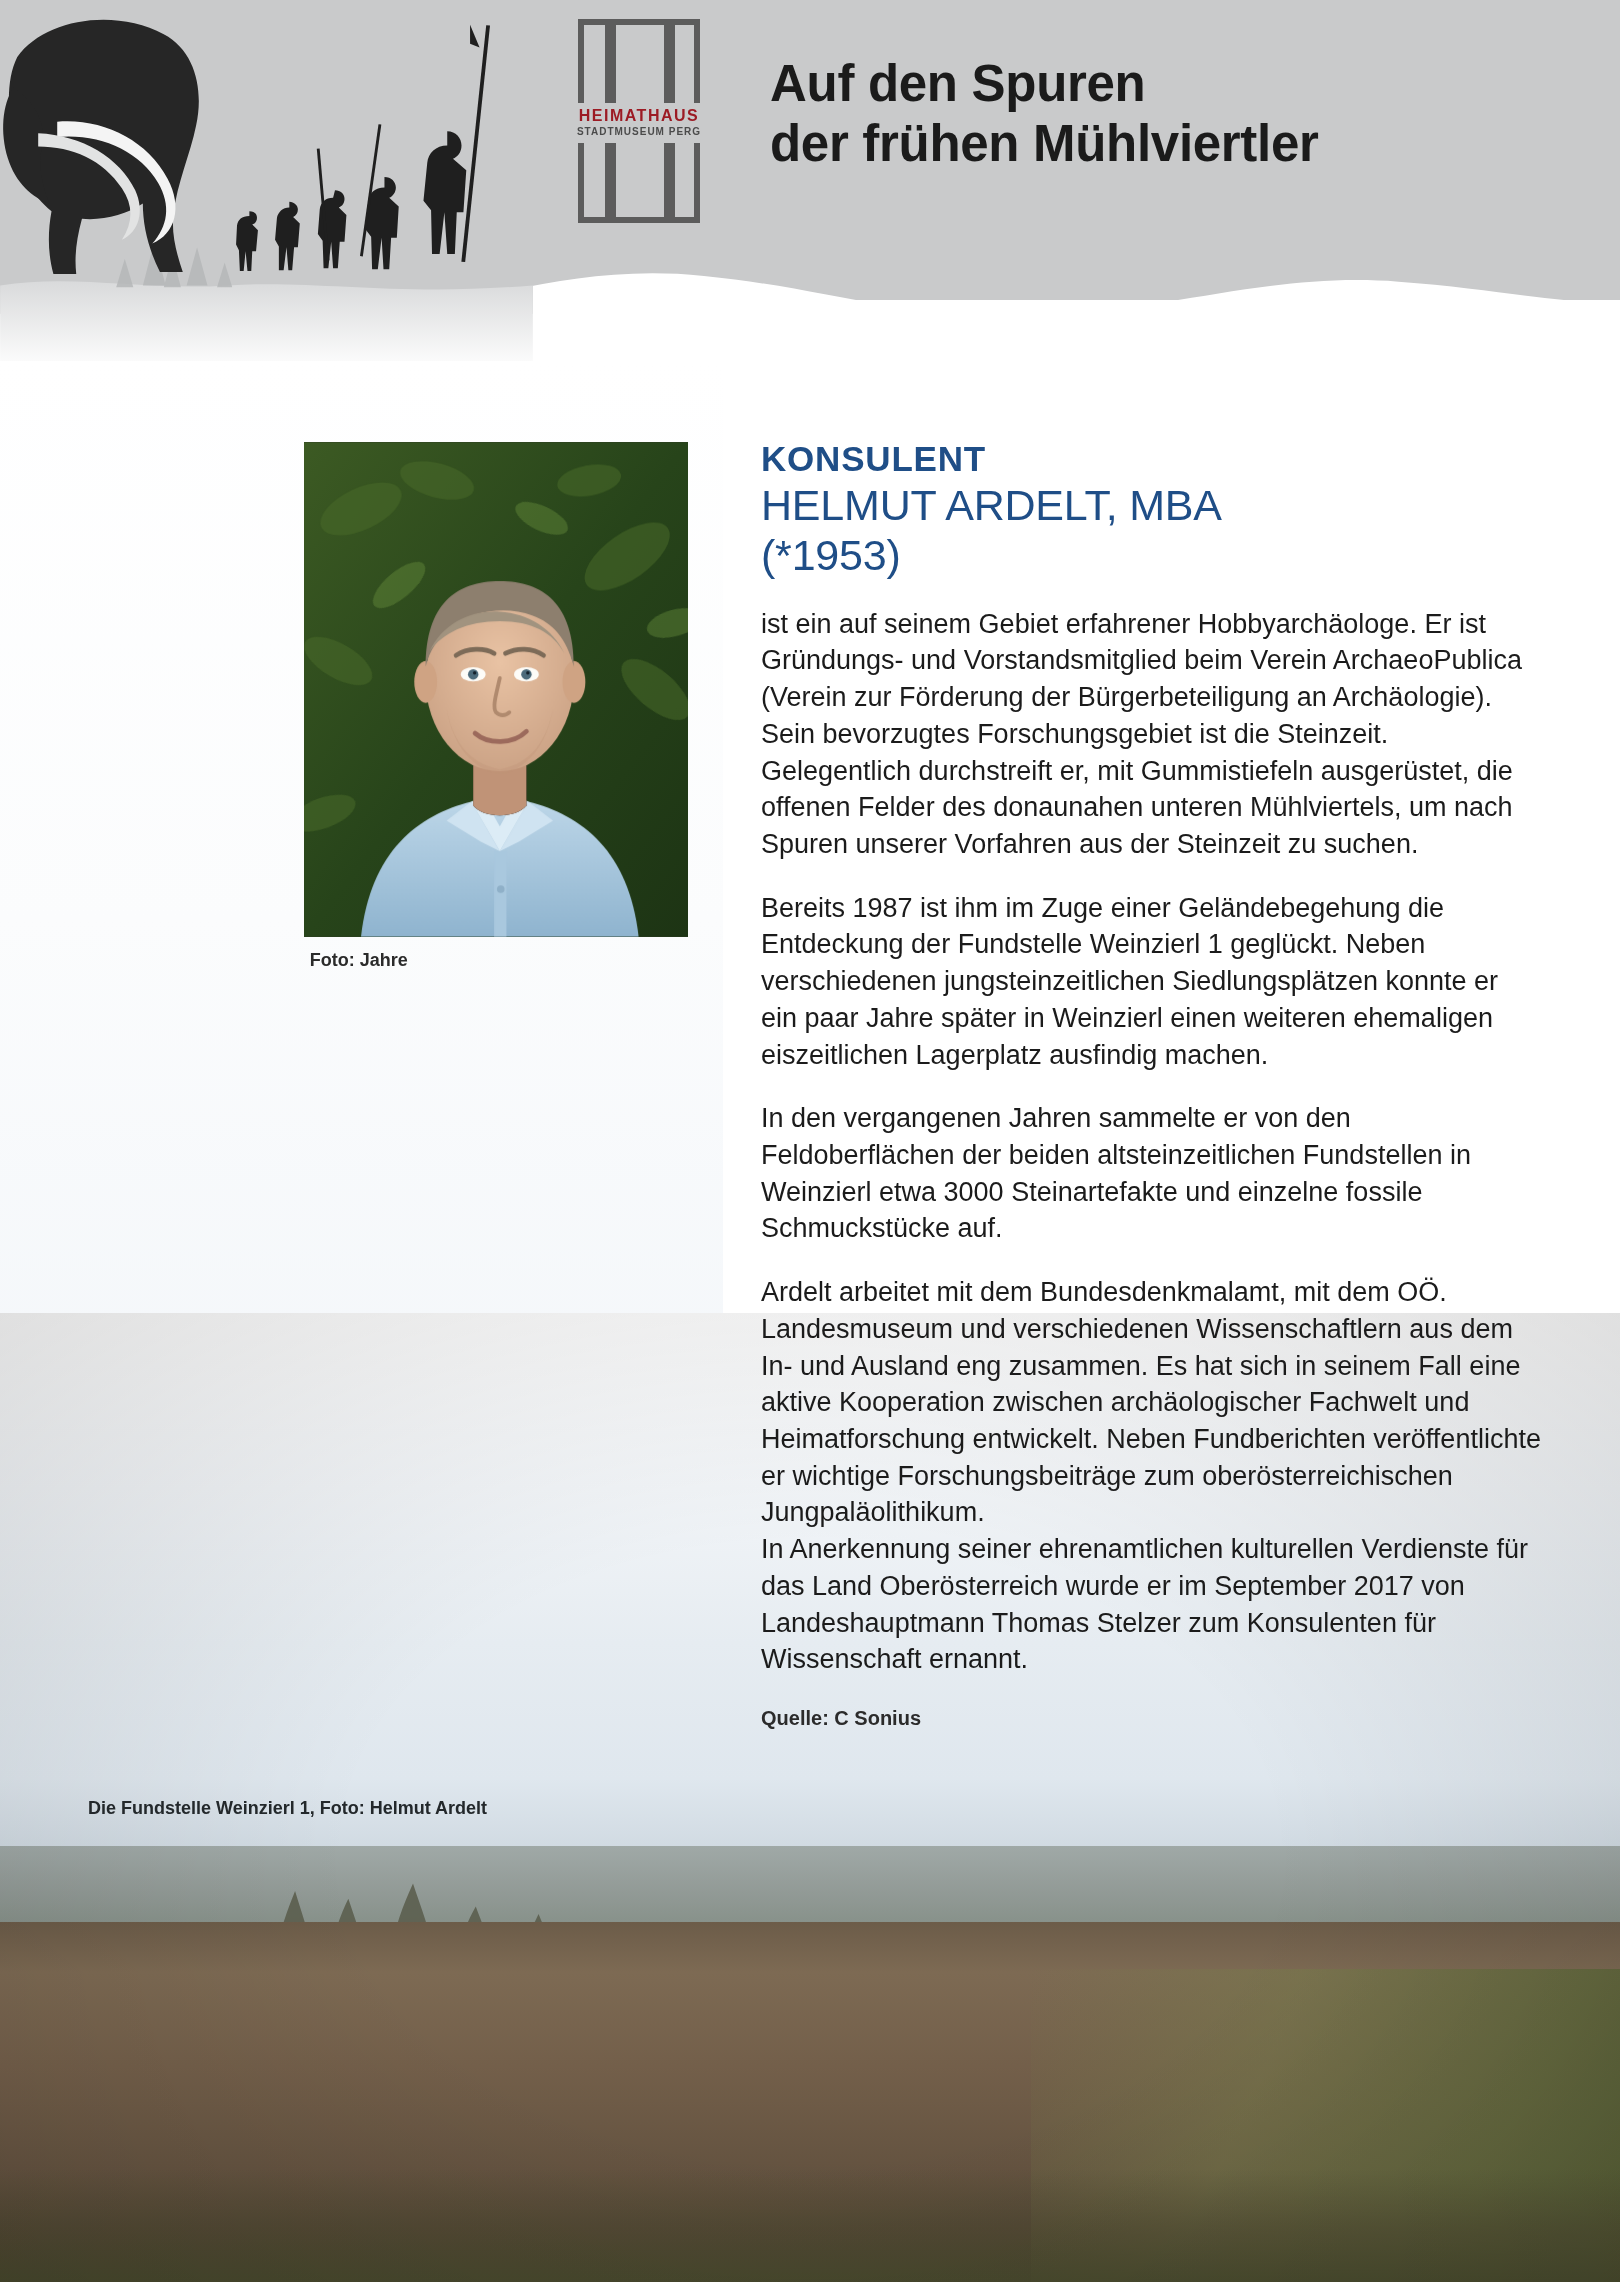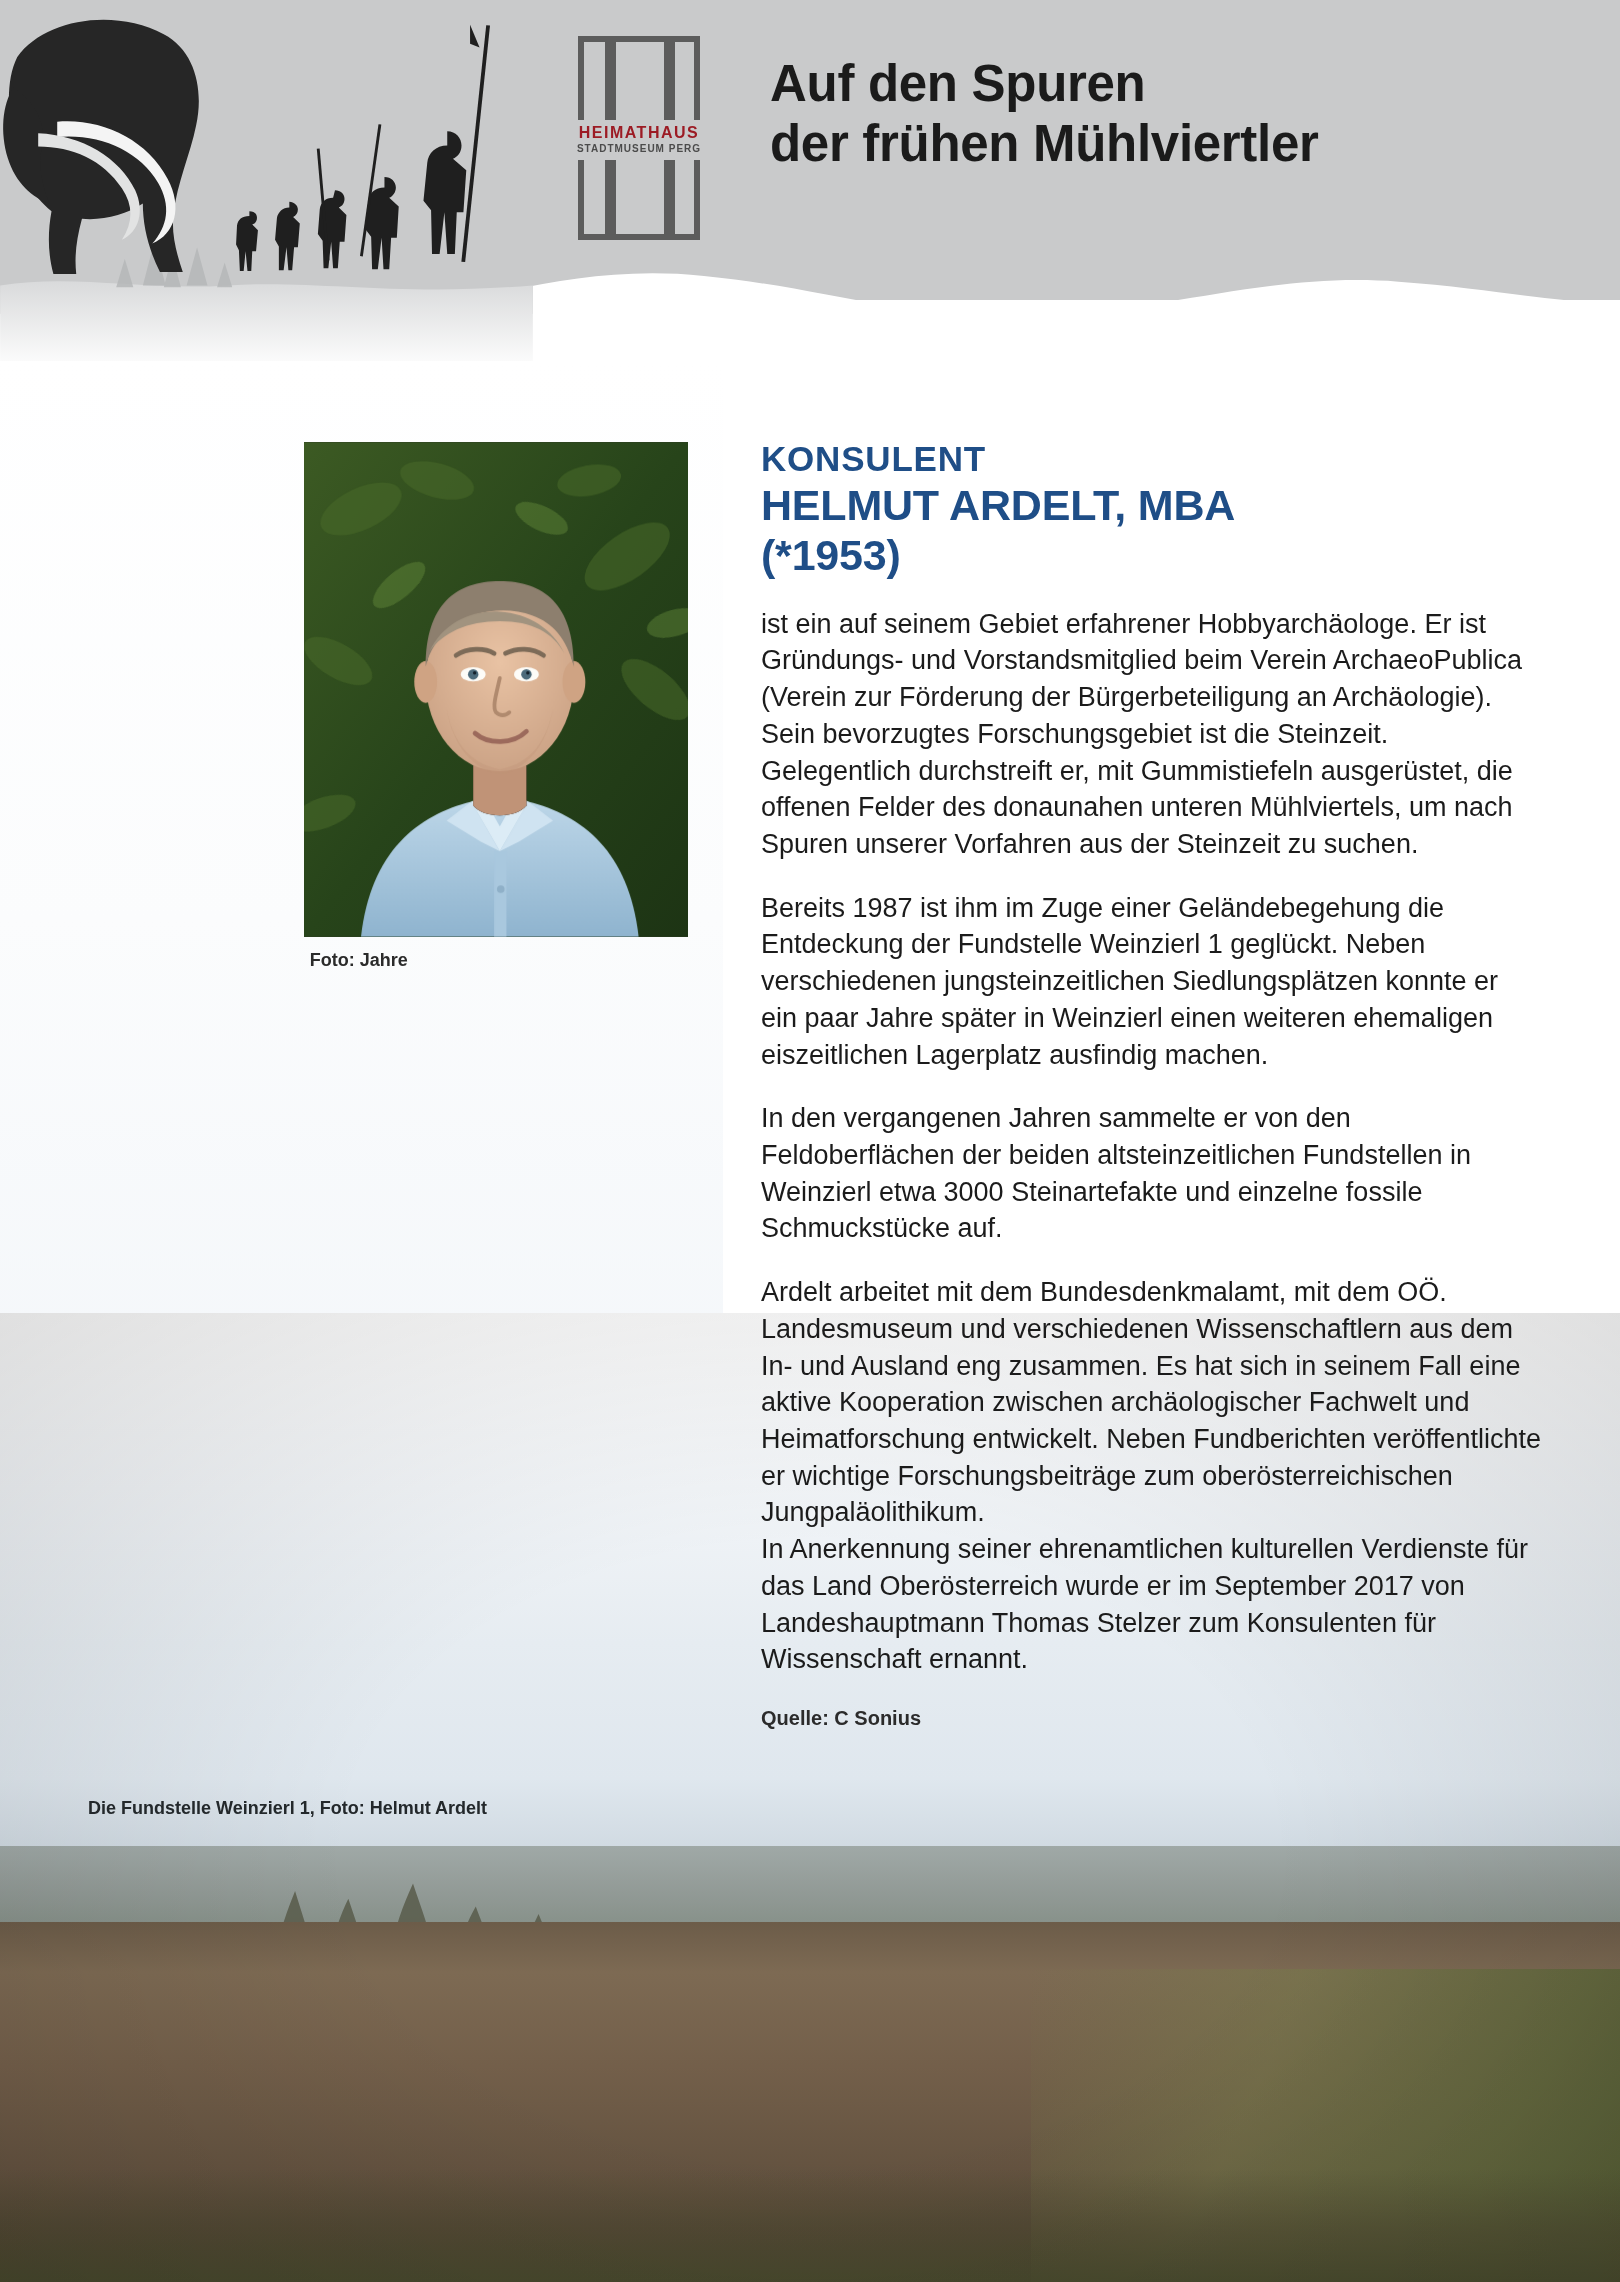--- a/index.html
+++ b/index.html
@@ -46,21 +46,21 @@
     left: 0; top: 0;
     width: 533px;
     height: 371px;
     overflow: hidden;
   }
   .header-art svg { display: block; }
 
   .logo {
     position: absolute;
     left: 563px;
-    top: 36px;
+    top: 19px;
     width: 152px;
     height: 204px;
   }
   .logo .hbox {
     position: absolute;
     left: 15px; top: 0;
     width: 122px; height: 204px;
     border: 6.7px solid #5c5c5c;
     box-sizing: border-box;
   }
@@ -235,21 +235,21 @@
   .eyebrow {
     font-size: 35px;
     font-weight: bold;
     color: #1f4e87;
     letter-spacing: 0.8px;
     margin: 0 0 1.9px 0;
   }
   .headline {
     font-size: 43px;
     line-height: 1.16;
-    font-weight: bold;
+    font-weight: normal;
     color: #1f4e87;
     letter-spacing: -0.2px;
     margin: 0 0 25px 0;
   }
   .para {
     font-size: 27px;
     line-height: 1.36;
     color: #1b1b1b;
     margin: 0 0 27px 0;
   }

